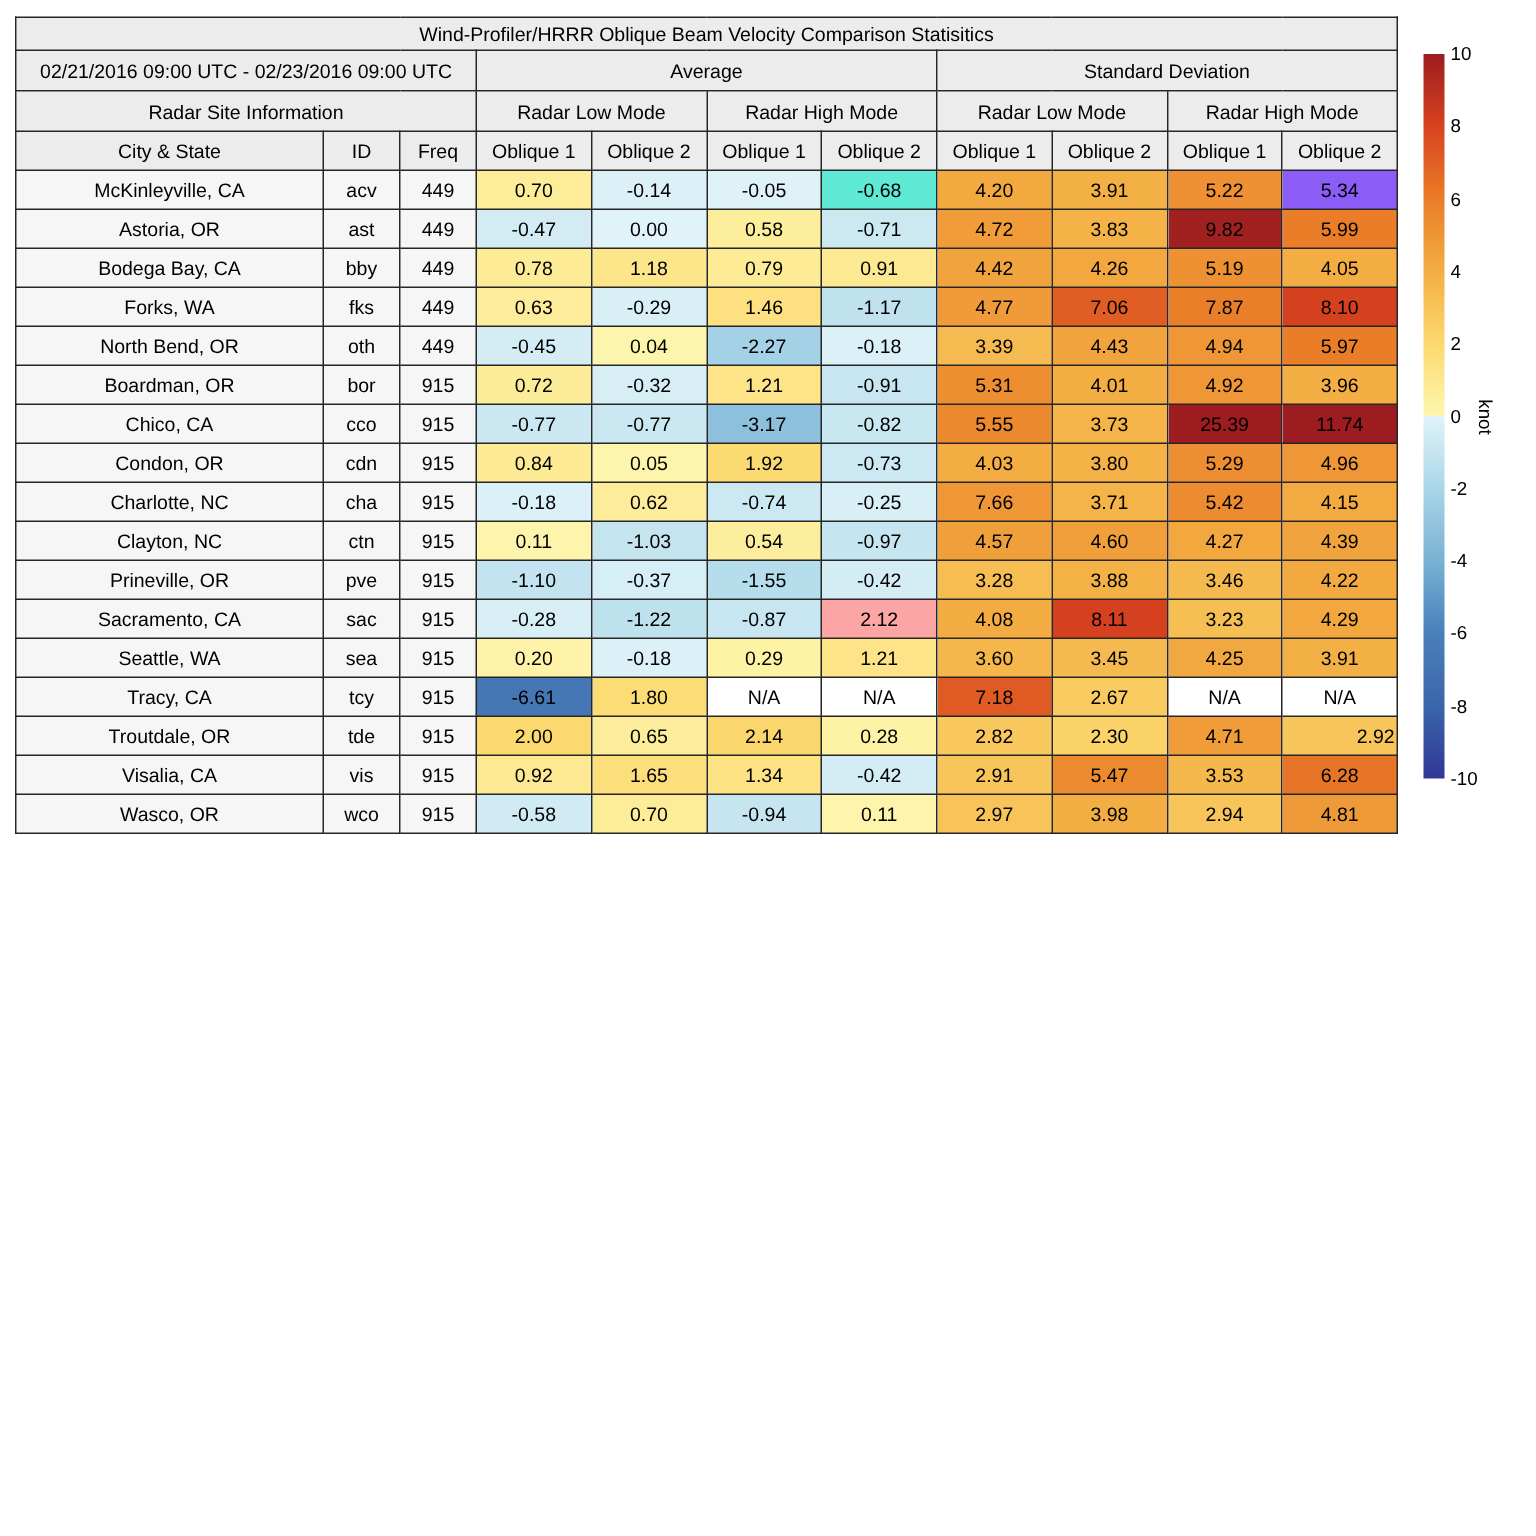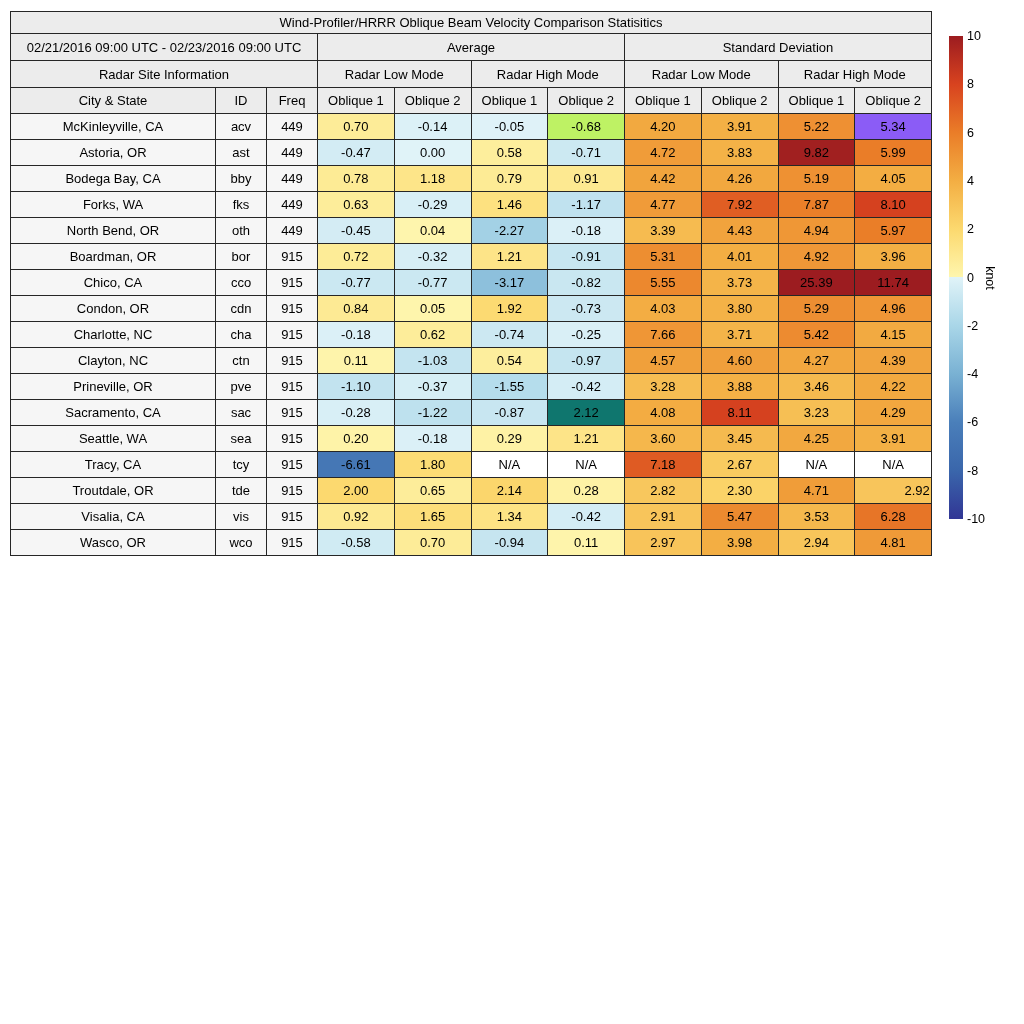--- a/index.html
+++ b/index.html
@@ -78,21 +78,21 @@
       </tr>
     </thead>
     <tbody id="tbody">
         <tr>
           <td class="lab">McKinleyville, CA</td>
           <td class="lab">acv</td>
           <td class="lab">449</td>
           <td style="background: rgb(253, 236, 152);">0.70</td>
           <td style="background: rgb(220, 241, 247);">-0.14</td>
           <td style="background: rgb(223, 242, 248);">-0.05</td>
-          <td style="background: #bef264; margin-top: 32px;">-0.68</td>
+          <td style="background: #5eead4; margin-top: 32px;">-0.68</td>
           <td style="background: rgb(242, 169, 64);">4.20</td>
           <td style="background: rgb(243, 176, 69);">3.91</td>
           <td style="background: rgb(238, 144, 51);">5.22</td>
           <td style="background: #8b5cf6;">5.34</td>
         </tr>
         <tr>
           <td class="lab">Astoria, OR</td>
           <td class="lab">ast</td>
           <td class="lab">449</td>
           <td style="background: rgb(211, 236, 244);">-0.47</td>
@@ -119,21 +119,21 @@
         </tr>
         <tr>
           <td class="lab">Forks, WA</td>
           <td class="lab">fks</td>
           <td class="lab">449</td>
           <td style="background: rgb(253, 237, 154);">0.63</td>
           <td style="background: rgb(216, 239, 246);">-0.29</td>
           <td style="background: rgb(253, 225, 128);">1.46</td>
           <td style="background: rgb(192, 226, 239);">-1.17</td>
           <td style="background: rgb(240, 155, 57);">4.77</td>
-          <td style="background: rgb(224, 94, 35);">7.92</td>
+          <td style="background: rgb(224, 94, 35);">7.06</td>
           <td style="background: rgb(234, 127, 41);">7.87</td>
           <td style="background: rgb(213, 65, 31);">8.10</td>
         </tr>
         <tr>
           <td class="lab">North Bend, OR</td>
           <td class="lab">oth</td>
           <td class="lab">449</td>
           <td style="background: rgb(212, 236, 244);">-0.45</td>
           <td style="background: rgb(254, 245, 173);">0.04</td>
           <td style="background: rgb(163, 209, 229);">-2.27</td>
@@ -221,21 +221,21 @@
           <td style="background: rgb(245, 186, 79);">3.46</td>
           <td style="background: rgb(242, 169, 64);">4.22</td>
         </tr>
         <tr>
           <td class="lab">Sacramento, CA</td>
           <td class="lab">sac</td>
           <td class="lab">915</td>
           <td style="background: rgb(216, 239, 246);">-0.28</td>
           <td style="background: rgb(190, 225, 238);">-1.22</td>
           <td style="background: rgb(200, 230, 241);">-0.87</td>
-          <td style="background: #0f766e;">2.12</td>
+          <td style="background: #fca5a5;">2.12</td>
           <td style="background: rgb(243, 172, 66);">4.08</td>
           <td style="background: rgb(213, 65, 31);">8.11</td>
           <td style="background: rgb(246, 191, 84);">3.23</td>
           <td style="background: rgb(242, 167, 63);">4.29</td>
         </tr>
         <tr>
           <td class="lab">Seattle, WA</td>
           <td class="lab">sea</td>
           <td class="lab">915</td>
           <td style="background: rgb(254, 243, 168);">0.20</td>

